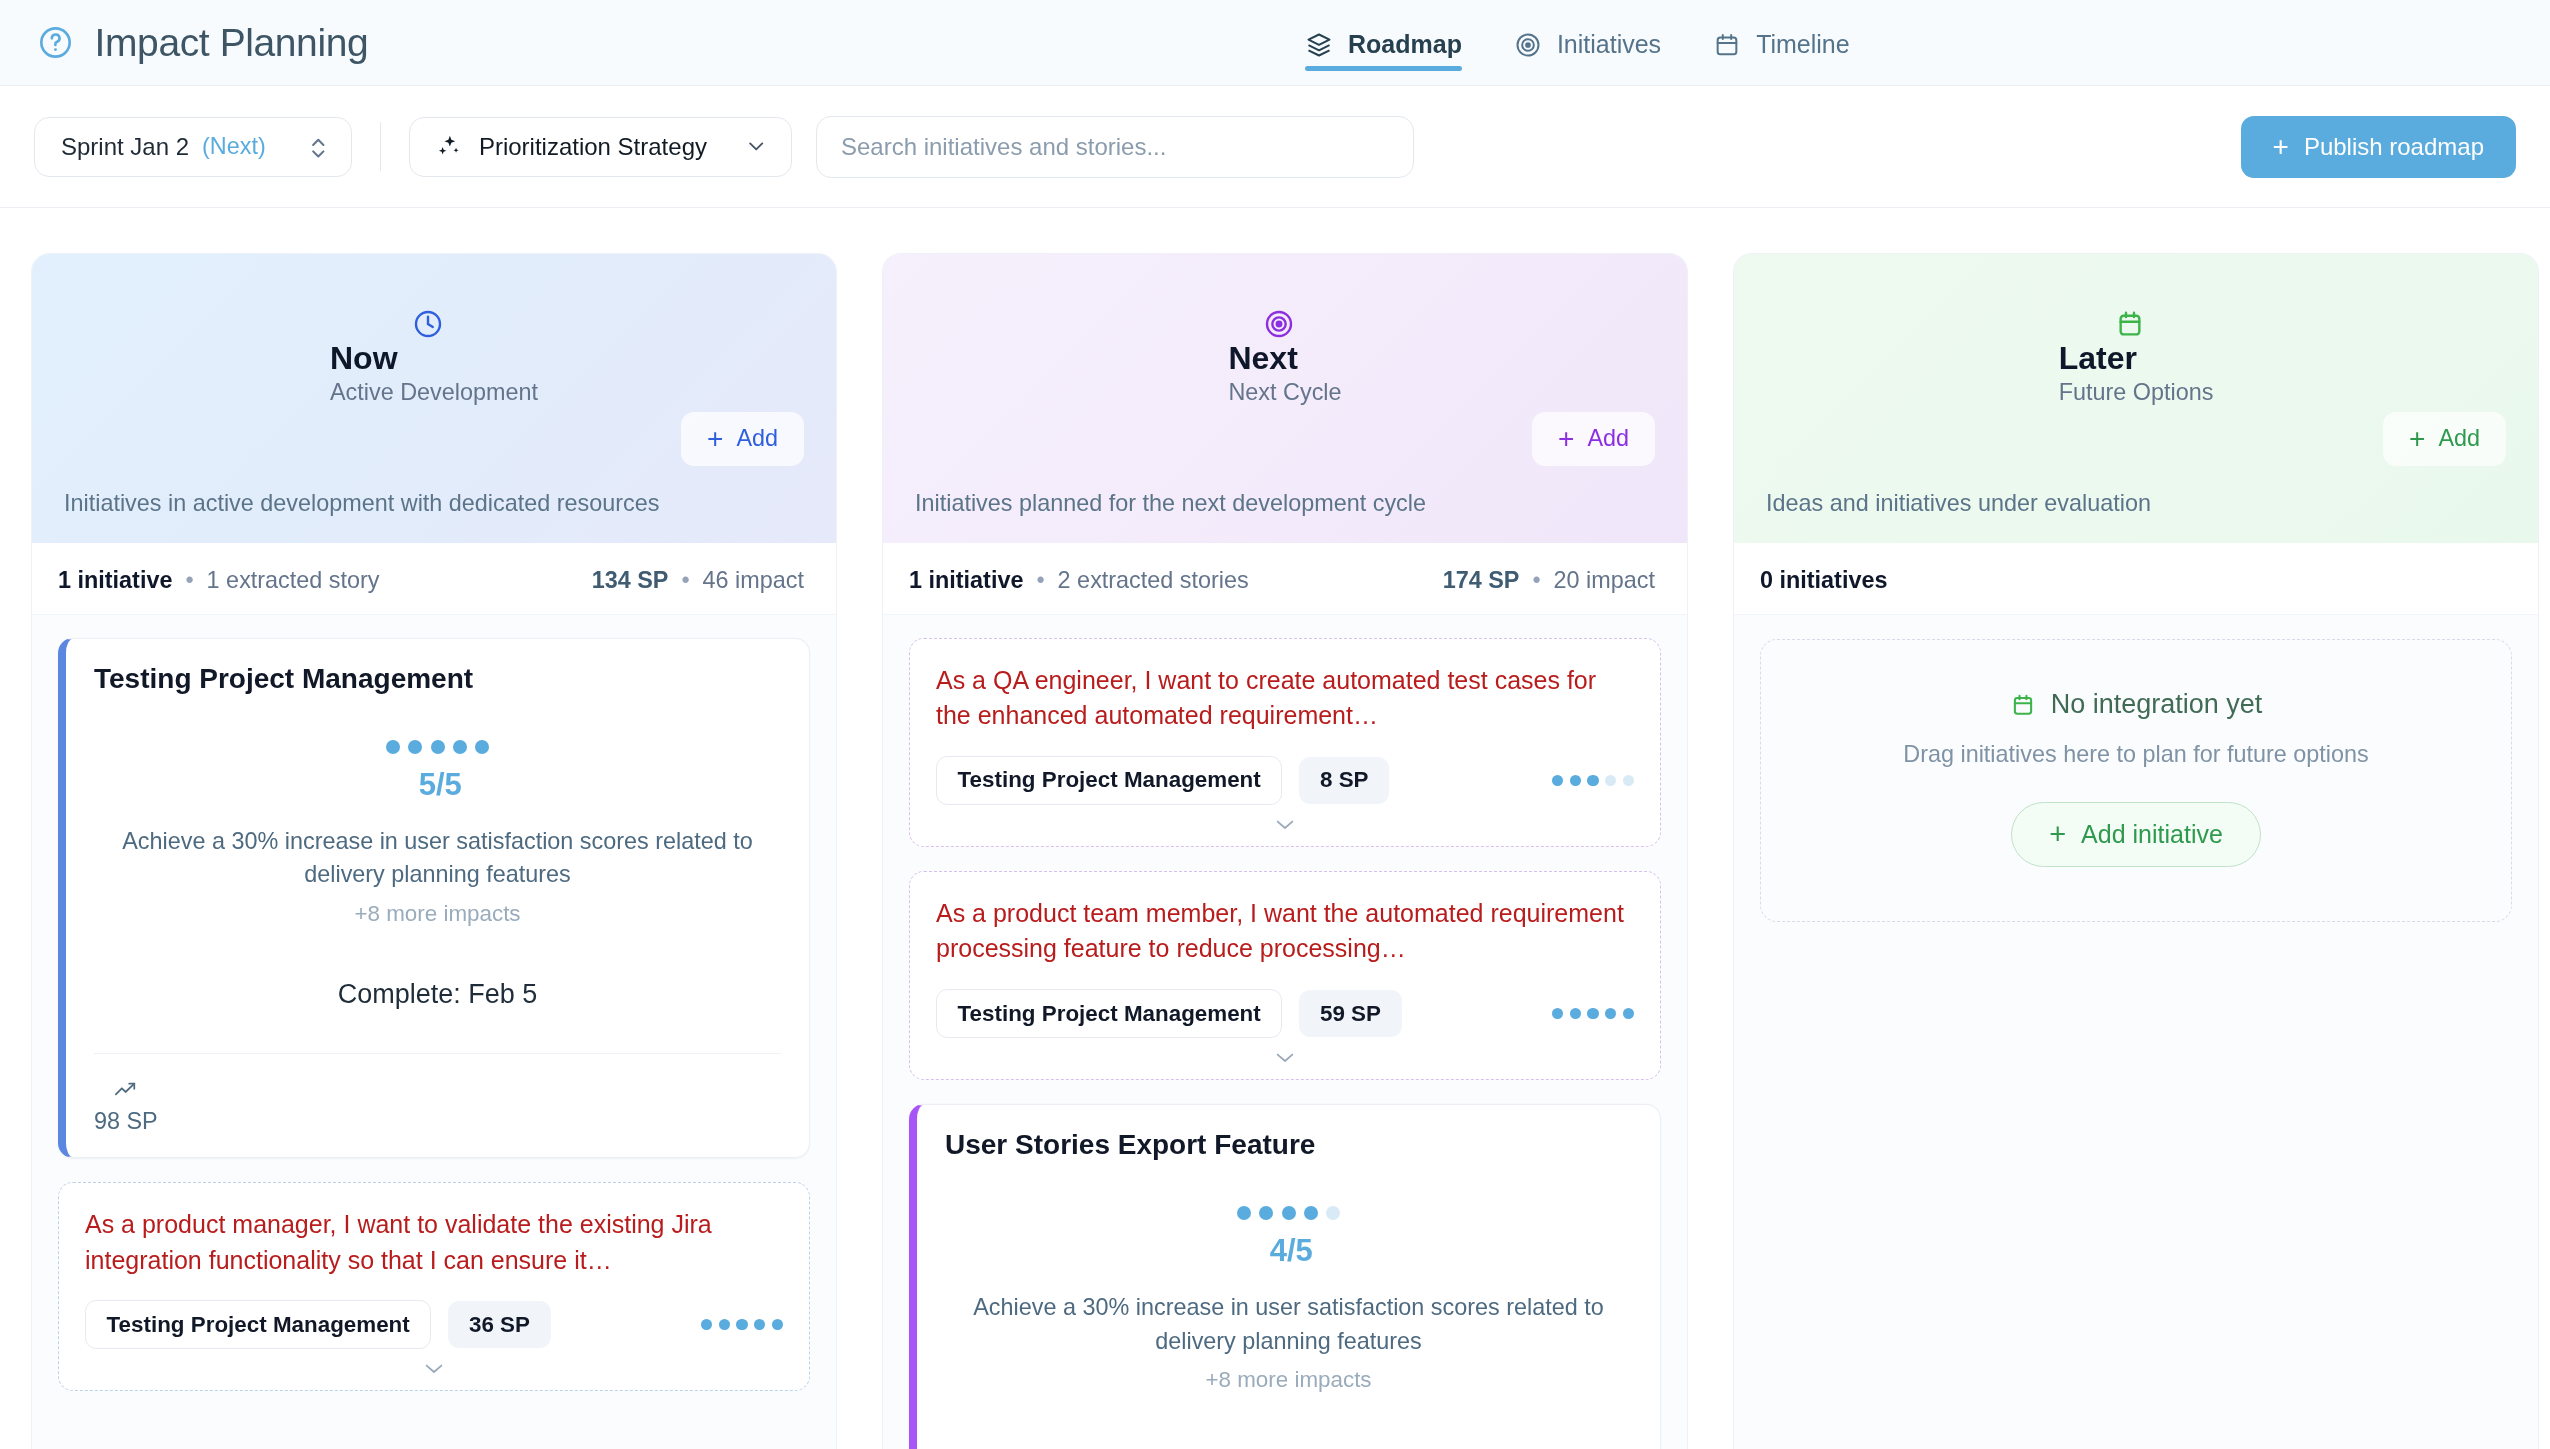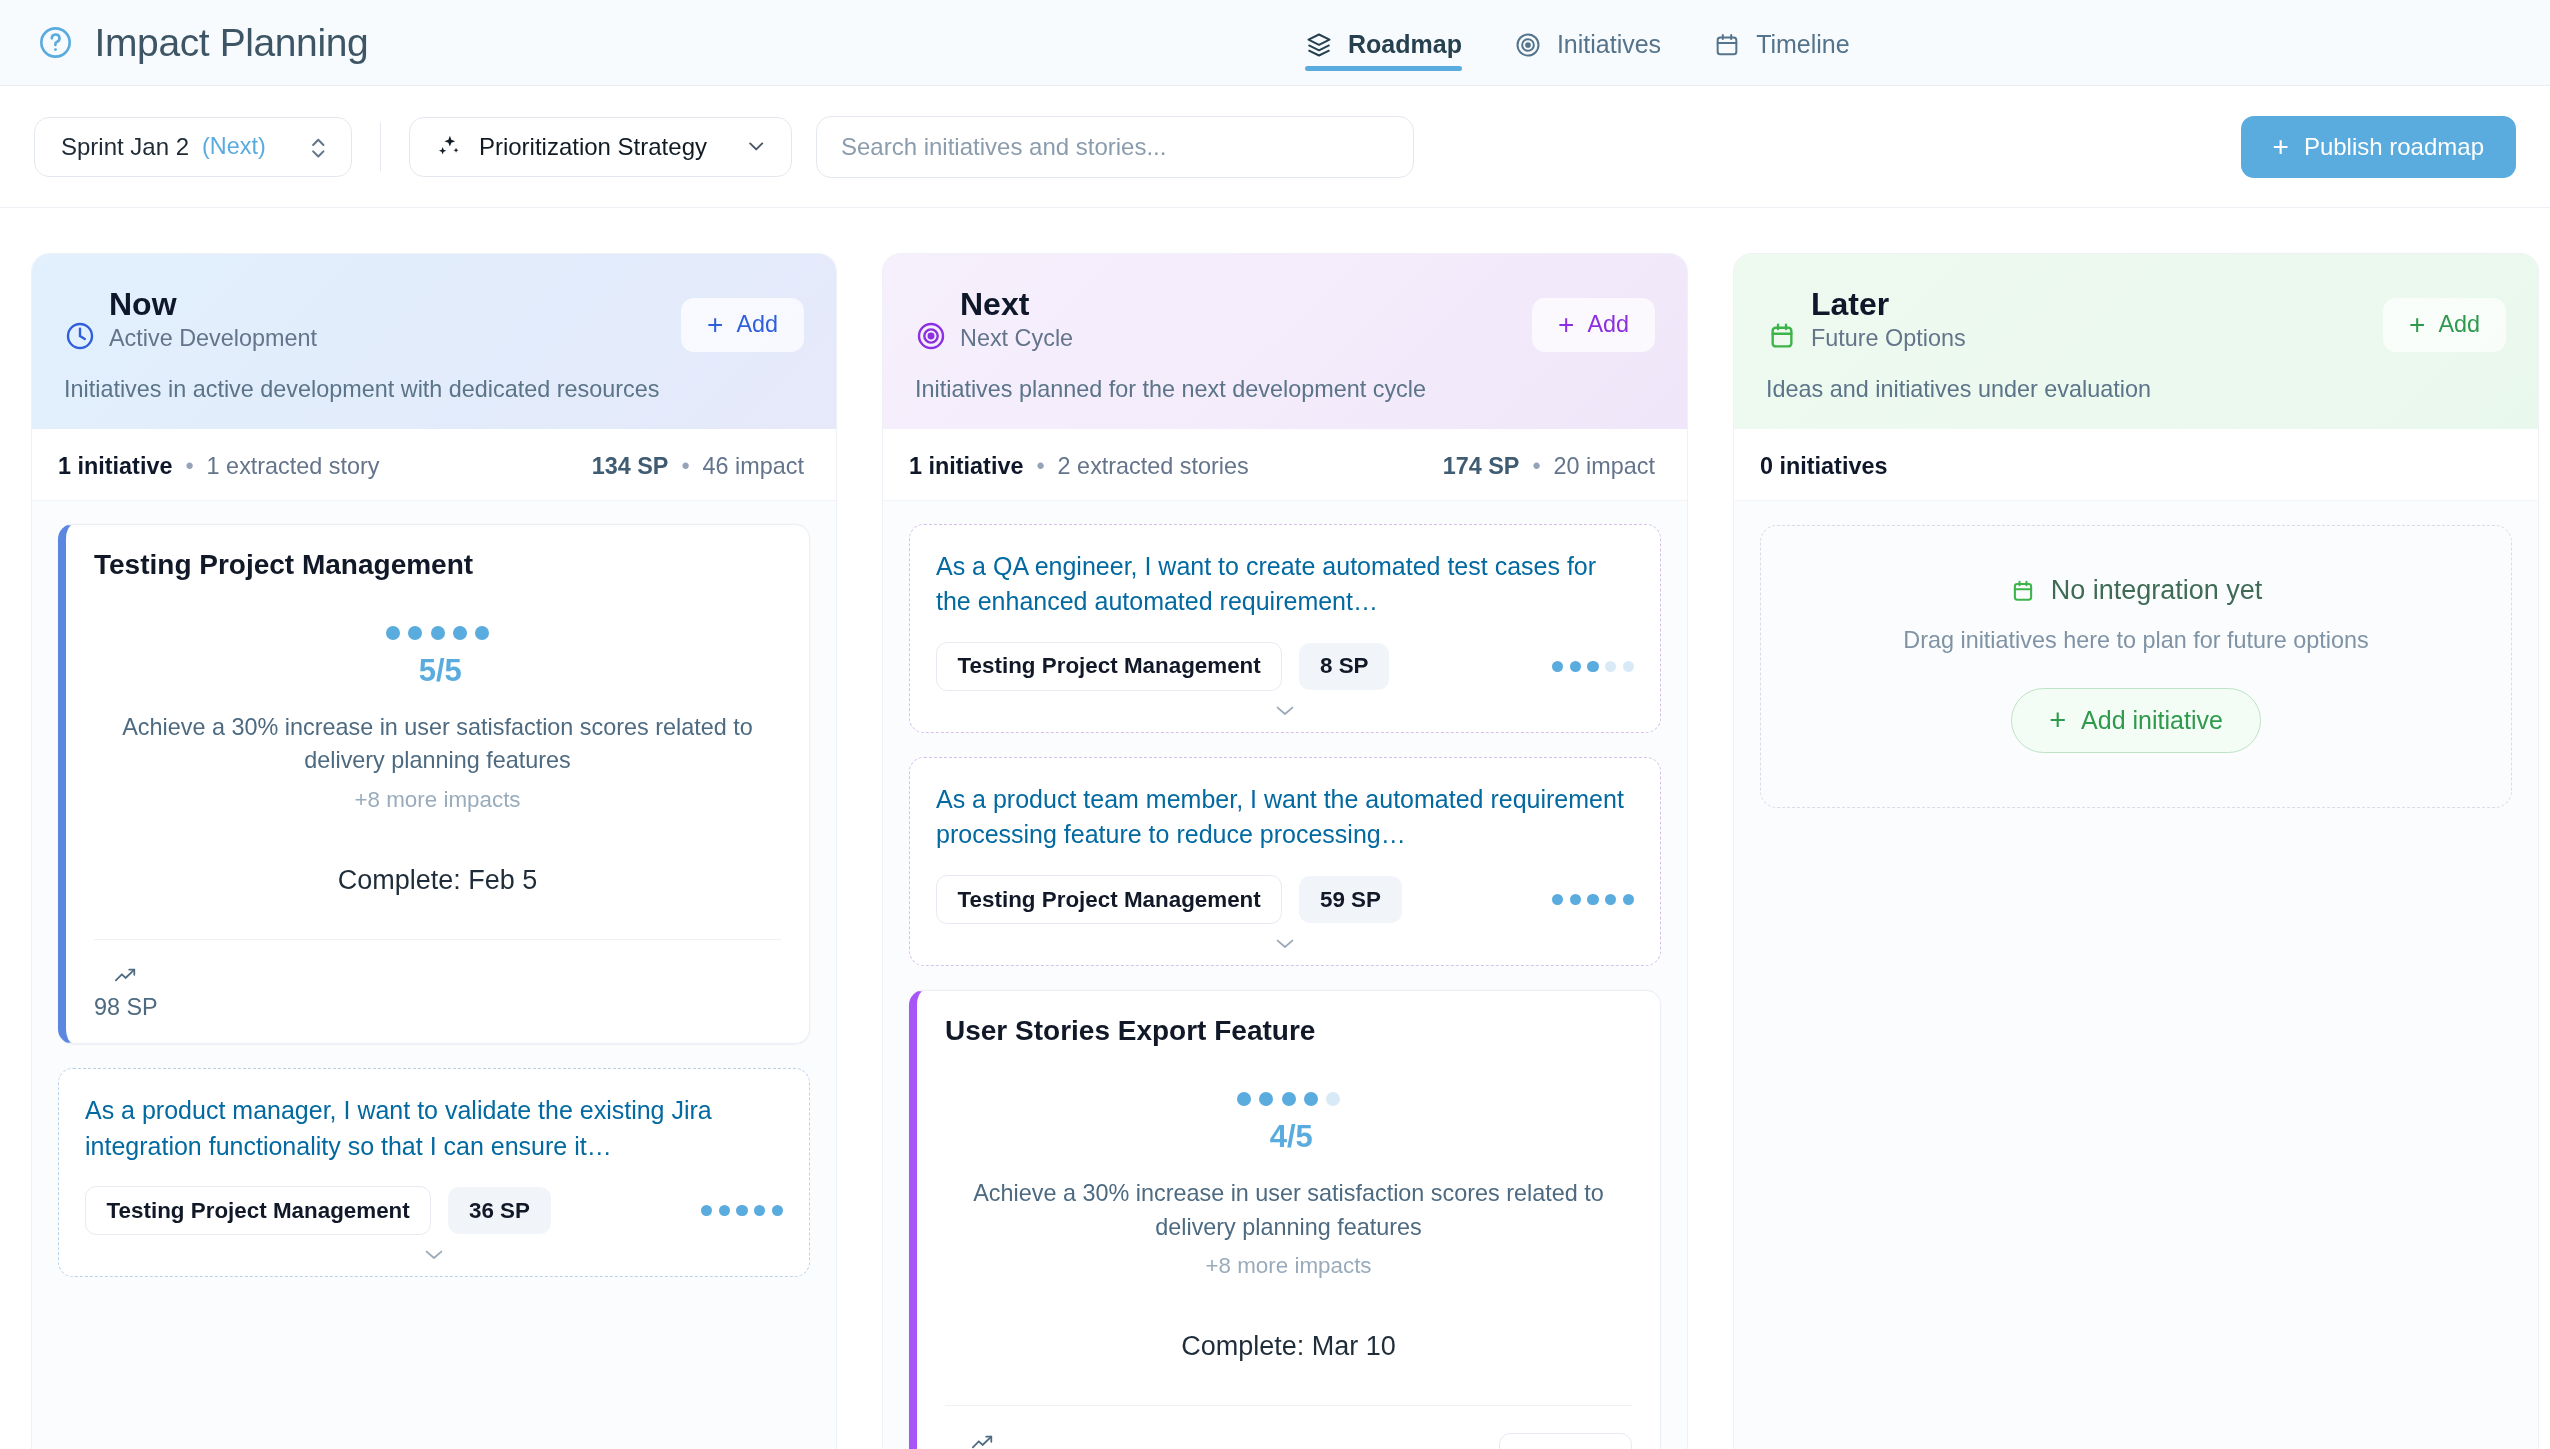--- a/index.html
+++ b/index.html
@@ -148,21 +148,21 @@
     display: flex;
     flex-direction: column;
     background: #fbfcfe;
     border: 0.9px solid #eef1f6;
     border-bottom: none;
   }
   .col-head {
     padding: 32px 32px 26px 32px;
     position: relative;
   }
-  .col-head-row { display: flex; align-items: flex-end; }
+  .col-head-row { display: flex; align-items: center; flex-direction: column; }
   .col-icon { width: 32px; height: 32px; margin-top: 22.4px; margin-right: 13px; flex: 0 0 32px; display:block; }
   .col-titles { display: flex; flex-direction: column; gap: 1.9px; }
   .col-title { font-size: 32px; font-weight: 700; color: #0f172a; line-height: 1.15; }
   .col-sub { font-size: 23.4px; color: #64748b; }
   .add-btn {
     margin-left: auto;
     height: 54px;
     border-radius: 13px;
     background: rgba(255,255,255,0.72);
     display: flex; align-items: center; gap: 13px;
@@ -255,21 +255,21 @@
     background: #fff;
     border: 1.9px dashed #b9d2ea;
     border-radius: 15px;
     padding: 24px 26px 13px 26px;
     position: relative;
     display: flex; flex-direction: column;
   }
   .story-card.purple { border-color: #d6c0ee; }
   .story-text {
     font-size: 25px;
-    color: #0369a1;
+    color: #b91c1c;
     line-height: 1.42;
   }
   .story-meta {
     margin-top: 22.4px;
     display: flex; align-items: center; gap: 17px;
   }
   .chip-outline {
     border: 0.9px solid #e6eaf0;
     border-radius: 11.2px;
     padding: 10.3px 20.6px;

